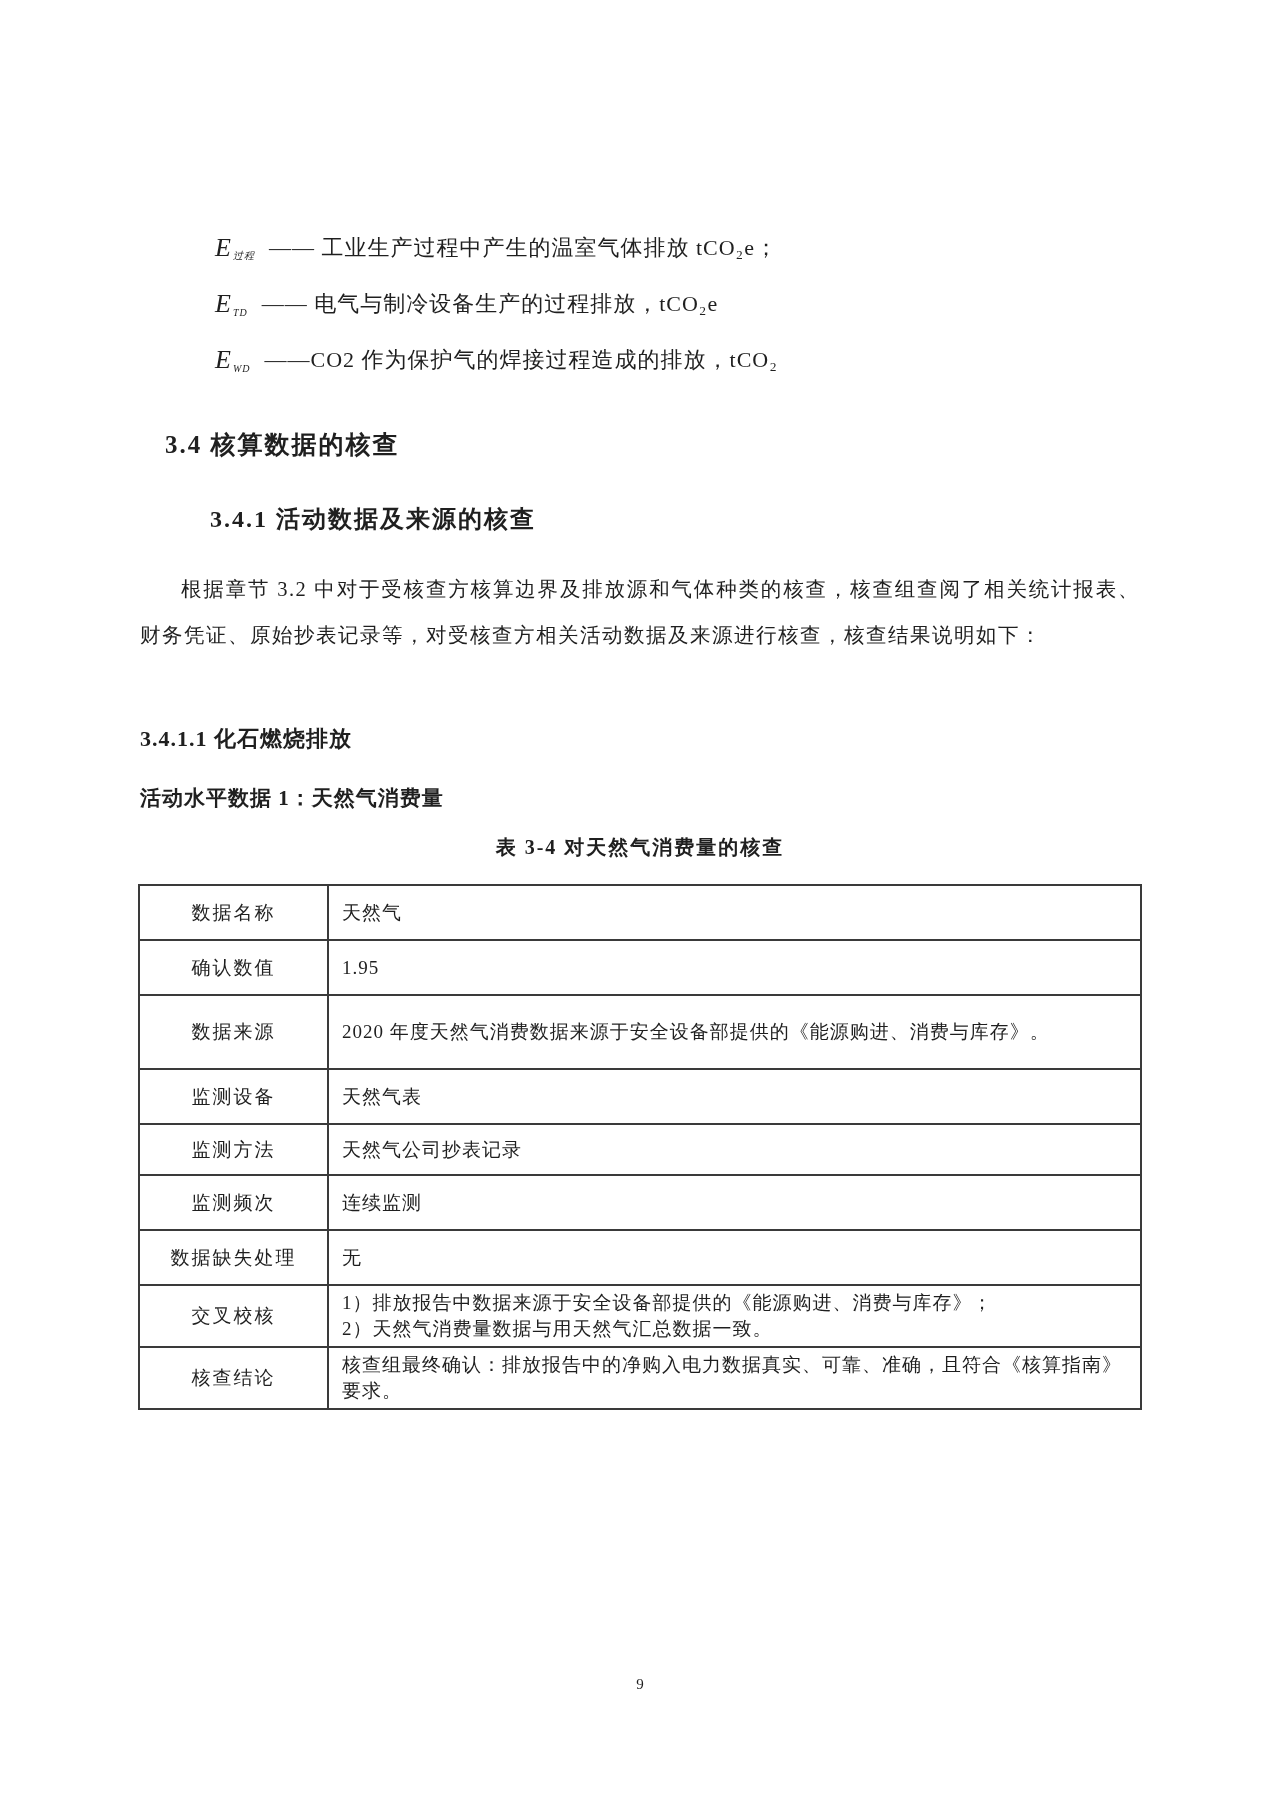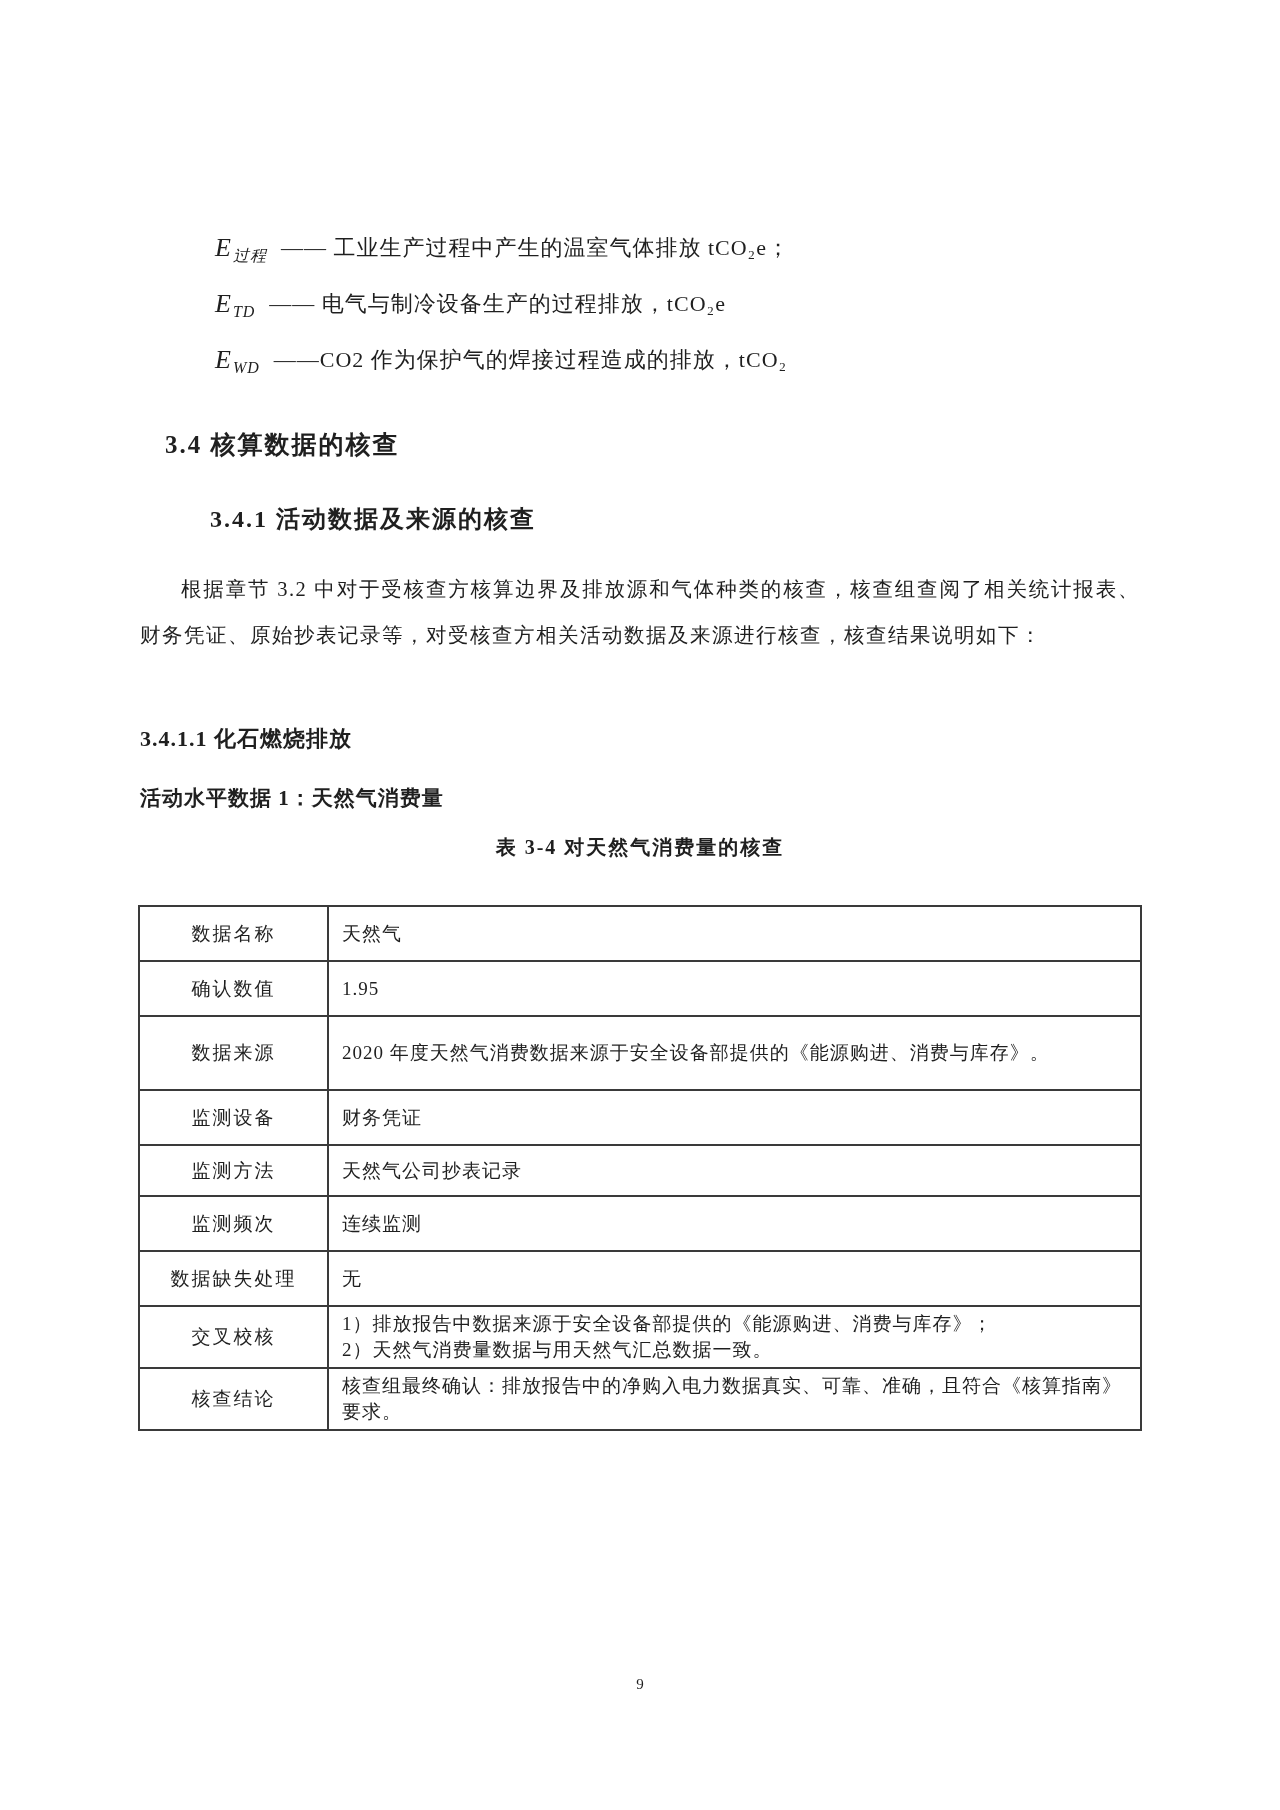--- a/index.html
+++ b/index.html
@@ -32,21 +32,21 @@
     letter-spacing: 1px;
     white-space: nowrap;
   }
   .fsym {
     font-style: italic;
     font-size: 26px;
     font-family: "Liberation Serif", "DejaVu Serif", serif;
   }
   .fsub {
     font-style: italic;
-    font-size: 16px;
+    font-size: 10px;
     vertical-align: sub;
     position: relative;
     top: 8px;
     margin-left: 1px;
   }
   .ftext {
     margin-left: 14px;
   }
 
   
@@ -108,21 +108,20 @@
 
   
   .check-table {
     position: absolute;
     left: 138px;
     top: 884px;
     width: 1004px;
     border-collapse: collapse;
     table-layout: fixed;
     font-size: 19px;
-    margin-top: 21px;
   }
   .check-table td {
     border: 2px solid #3a3a3a;
     vertical-align: middle;
     letter-spacing: 1px;
   }
   .check-table td.lbl {
     width: 175px;
     text-align: center;
     letter-spacing: 2px;
@@ -194,21 +193,21 @@
       <tr>
         <td class="lbl">确认数值</td>
         <td class="val">1.95</td>
       </tr>
       <tr>
         <td class="lbl">数据来源</td>
         <td class="val">2020 年度天然气消费数据来源于安全设备部提供的《能源购进、消费与库存》。</td>
       </tr>
       <tr>
         <td class="lbl">监测设备</td>
-        <td class="val">财务凭证</td>
+        <td class="val">天然气表</td>
       </tr>
       <tr>
         <td class="lbl">监测方法</td>
         <td class="val">天然气公司抄表记录</td>
       </tr>
       <tr>
         <td class="lbl">监测频次</td>
         <td class="val">连续监测</td>
       </tr>
       <tr>

